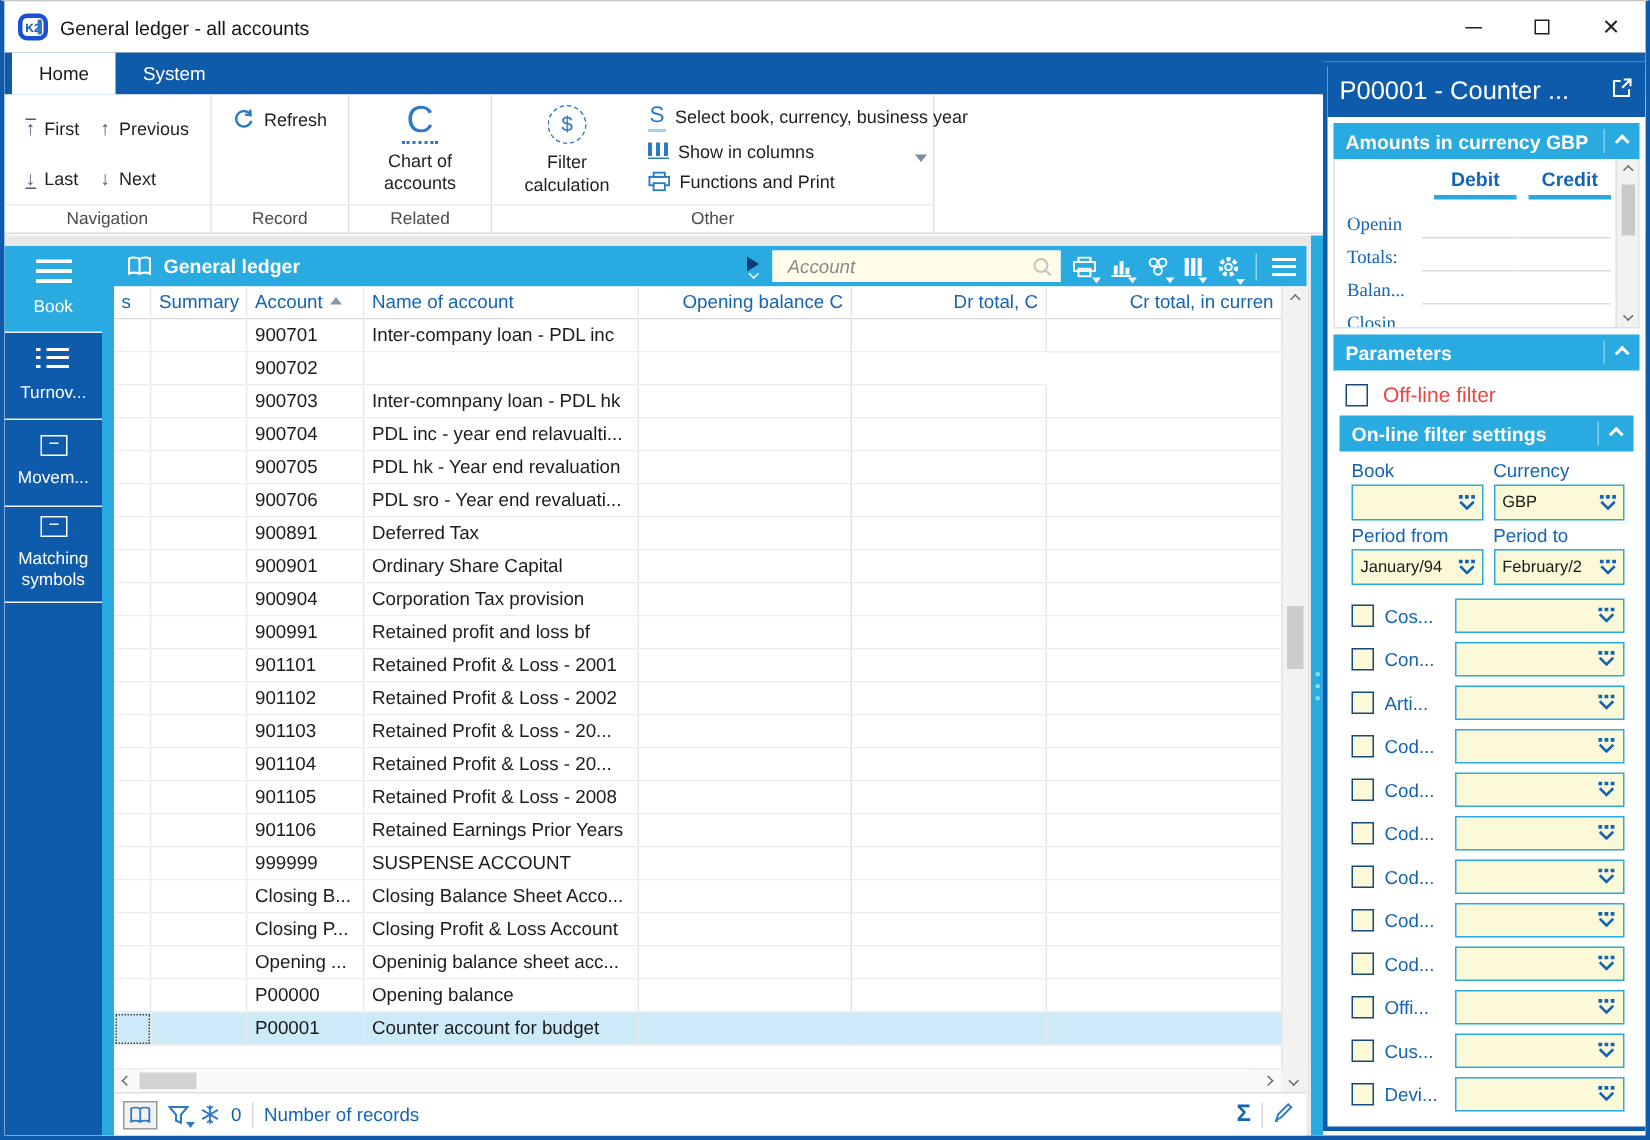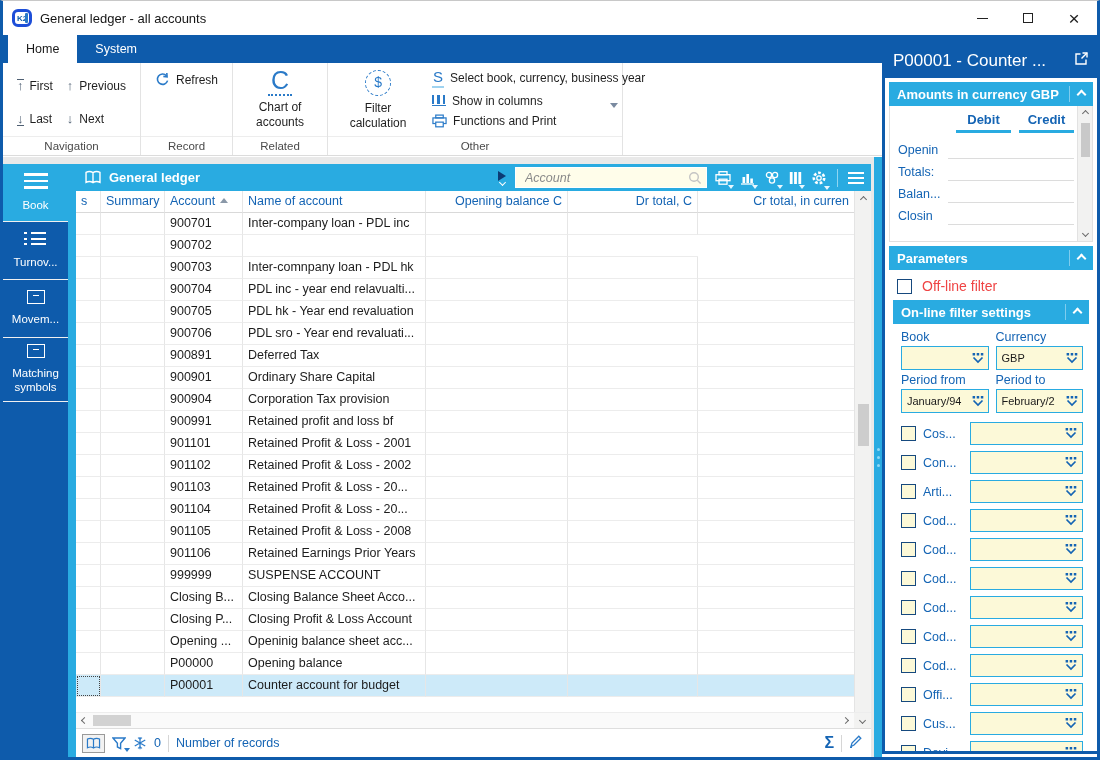--- a/index.html
+++ b/index.html
@@ -102,24 +102,24 @@
   
   .splitter{position:absolute;top:156px;left:871px;width:8px;bottom:0;background:#29abe1;display:flex;flex-direction:column;align-items:center;justify-content:center;gap:5px;}
   .splitter i{width:3px;height:3px;border-radius:50%;background:#8fd8f5;}
   
   .panel{position:absolute;top:40px;left:879px;width:218px;height:713px;background:#fff;border:3px solid #0e5bab;display:flex;flex-direction:column;overflow:hidden;}
   .panel-title{height:34px;background:#0e5bab;color:#fff;display:flex;align-items:center;padding:0 8px;font-size:17px;white-space:nowrap;overflow:hidden;flex:none;}
   .panel-title .spacer{flex:1;}
   .sect-hdr{height:24px;background:#29abe1;color:#fff;display:flex;align-items:center;font-weight:bold;font-size:13px;padding:0 8px;margin:4px 4px 0 4px;flex:none;}
   .sect-hdr .hsep{width:1px;height:16px;background:#7fccee;margin-left:auto;margin-right:8px;}
   
-  .amt-body{height:136px;margin:0 4px;border:1px solid #e0e0e0;border-top:0;position:relative;overflow:hidden;flex:none;background:#fff;padding:6px 18px 0 8px;}
+  .amt-body{height:113px;margin:0 4px;border:1px solid #e0e0e0;border-top:0;position:relative;overflow:hidden;flex:none;background:#fff;padding:6px 18px 0 8px;}
   .amt-headrow{display:grid;grid-template-columns:50px 1fr 1fr;column-gap:8px;margin-bottom:4px;}
   .amt-colhdr{color:#1464b4;font-weight:bold;font-size:13px;text-align:center;border-bottom:3px solid #29abe1;padding-bottom:3px;}
-  .amt-row{display:grid;grid-template-columns:50px 1fr 1fr;height:22px;align-items:end;}
+  .amt-row{display:grid;grid-template-columns:50px 1fr 1fr;height:22px;align-items:end;font-family:Liberation Serif, serif;}
   .amt-label{color:#1464b4;font-size:12.5px;white-space:nowrap;overflow:hidden;padding-bottom:2px;}
   .amt-field{border-bottom:1px solid #dcdcdc;height:17px;}
   .amt-scroll{position:absolute;right:0;top:0;bottom:0;width:15px;background:#f2f2f1;border-left:1px solid #e2e2e2;display:flex;flex-direction:column;align-items:center;}
   .amt-scroll .sb-arrow{height:15px;display:flex;align-items:center;justify-content:center;}
   .amt-thumb{width:9px;height:34px;background:#c9c9c9;margin-top:2px;}
   .amt-scroll .spacer{flex:1;}
   
   .offline-row{display:flex;align-items:center;gap:10px;padding:8px 10px 6px 12px;flex:none;}
   .cb{width:15px;height:15px;border:1px solid #16497e;background:#fff;flex:none;}
   .cb.yellow{background:#fcf9d8;}

